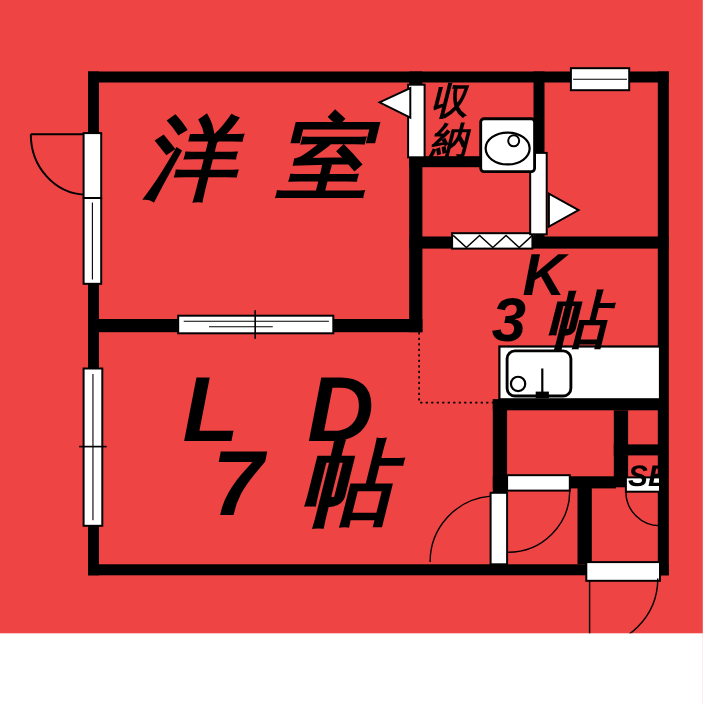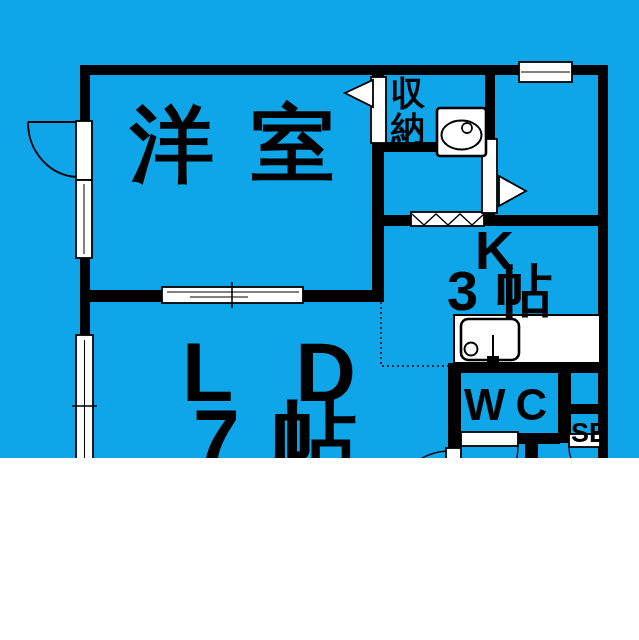--- a/index.html
+++ b/index.html
@@ -1,22 +1,22 @@
 <!DOCTYPE html>
 <html><head>
 <meta charset="utf-8">
 <style>
   html,body{margin:0;padding:0;background:#fff;}
-  #plan{position:relative;width:639px;height:458px;background:#0ea5e9;overflow:hidden;
-        font-family:"Liberation Sans","DejaVu Sans",sans-serif;}
+  #plan{position:relative;width:639px;height:576px;background:#ef4444;overflow:hidden;
+        font-family:"Liberation Sans","DejaVu Sans",sans-serif;font-style:italic;}
   #geom{position:absolute;left:0;top:0;}
   .lbl{position:absolute;line-height:1;font-weight:700;color:#000;white-space:nowrap;}
   .lbl-yoshitsu-name{left:130px;top:102px;font-size:84px;letter-spacing:37px;}
   .lbl-yoshitsu-size{left:164px;top:179px;font-size:84px;letter-spacing:34px;}
-  .lbl-ld-name{left:166px;top:330px;font-size:84px;letter-spacing:62px;margin-left:16px;}
+  .lbl-ld-name{left:166px;top:330px;font-size:84px;letter-spacing:62px;}
   .lbl-ld-size{left:193px;top:397px;font-size:84px;letter-spacing:33px;text-align:center;}
   .lbl-closet{left:389px;top:76px;font-size:34px;width:38px;line-height:1.03;
               word-break:break-all;white-space:normal;text-align:center;letter-spacing:0;}
   .lbl-ut{left:400px;top:161px;font-size:54px;letter-spacing:20px;}
   .lbl-bath{left:496px;top:110px;font-size:55px;letter-spacing:-2px;}
   .lbl-k-name{left:475px;top:223px;font-size:54px;}
   .lbl-k-size{left:447px;top:263px;font-size:56px;letter-spacing:18px;}
   .lbl-wc{left:464px;top:383px;font-size:44px;letter-spacing:10px;}
   .lbl-sb{left:571px;top:420px;font-size:27px;}
   .lbl-genkan{left:535px;top:467px;font-size:35px;letter-spacing:-2px;}
@@ -104,16 +104,15 @@
       <rect x="487" y="356" width="12" height="6" fill="#000"></rect>
     </g>
   </svg>
 
   <div class="lbl lbl-yoshitsu-name">洋室</div>
   <div class="lbl lbl-ld-name">LD</div>
   <div class="lbl lbl-ld-size">7帖</div>
   <div class="lbl lbl-closet">収納</div>
   <div class="lbl lbl-k-name">K</div>
   <div class="lbl lbl-k-size">3帖</div>
-  <div class="lbl lbl-wc">WC</div>
   <div class="lbl lbl-sb">SB</div>
 
 </div>
 
 </body></html>

